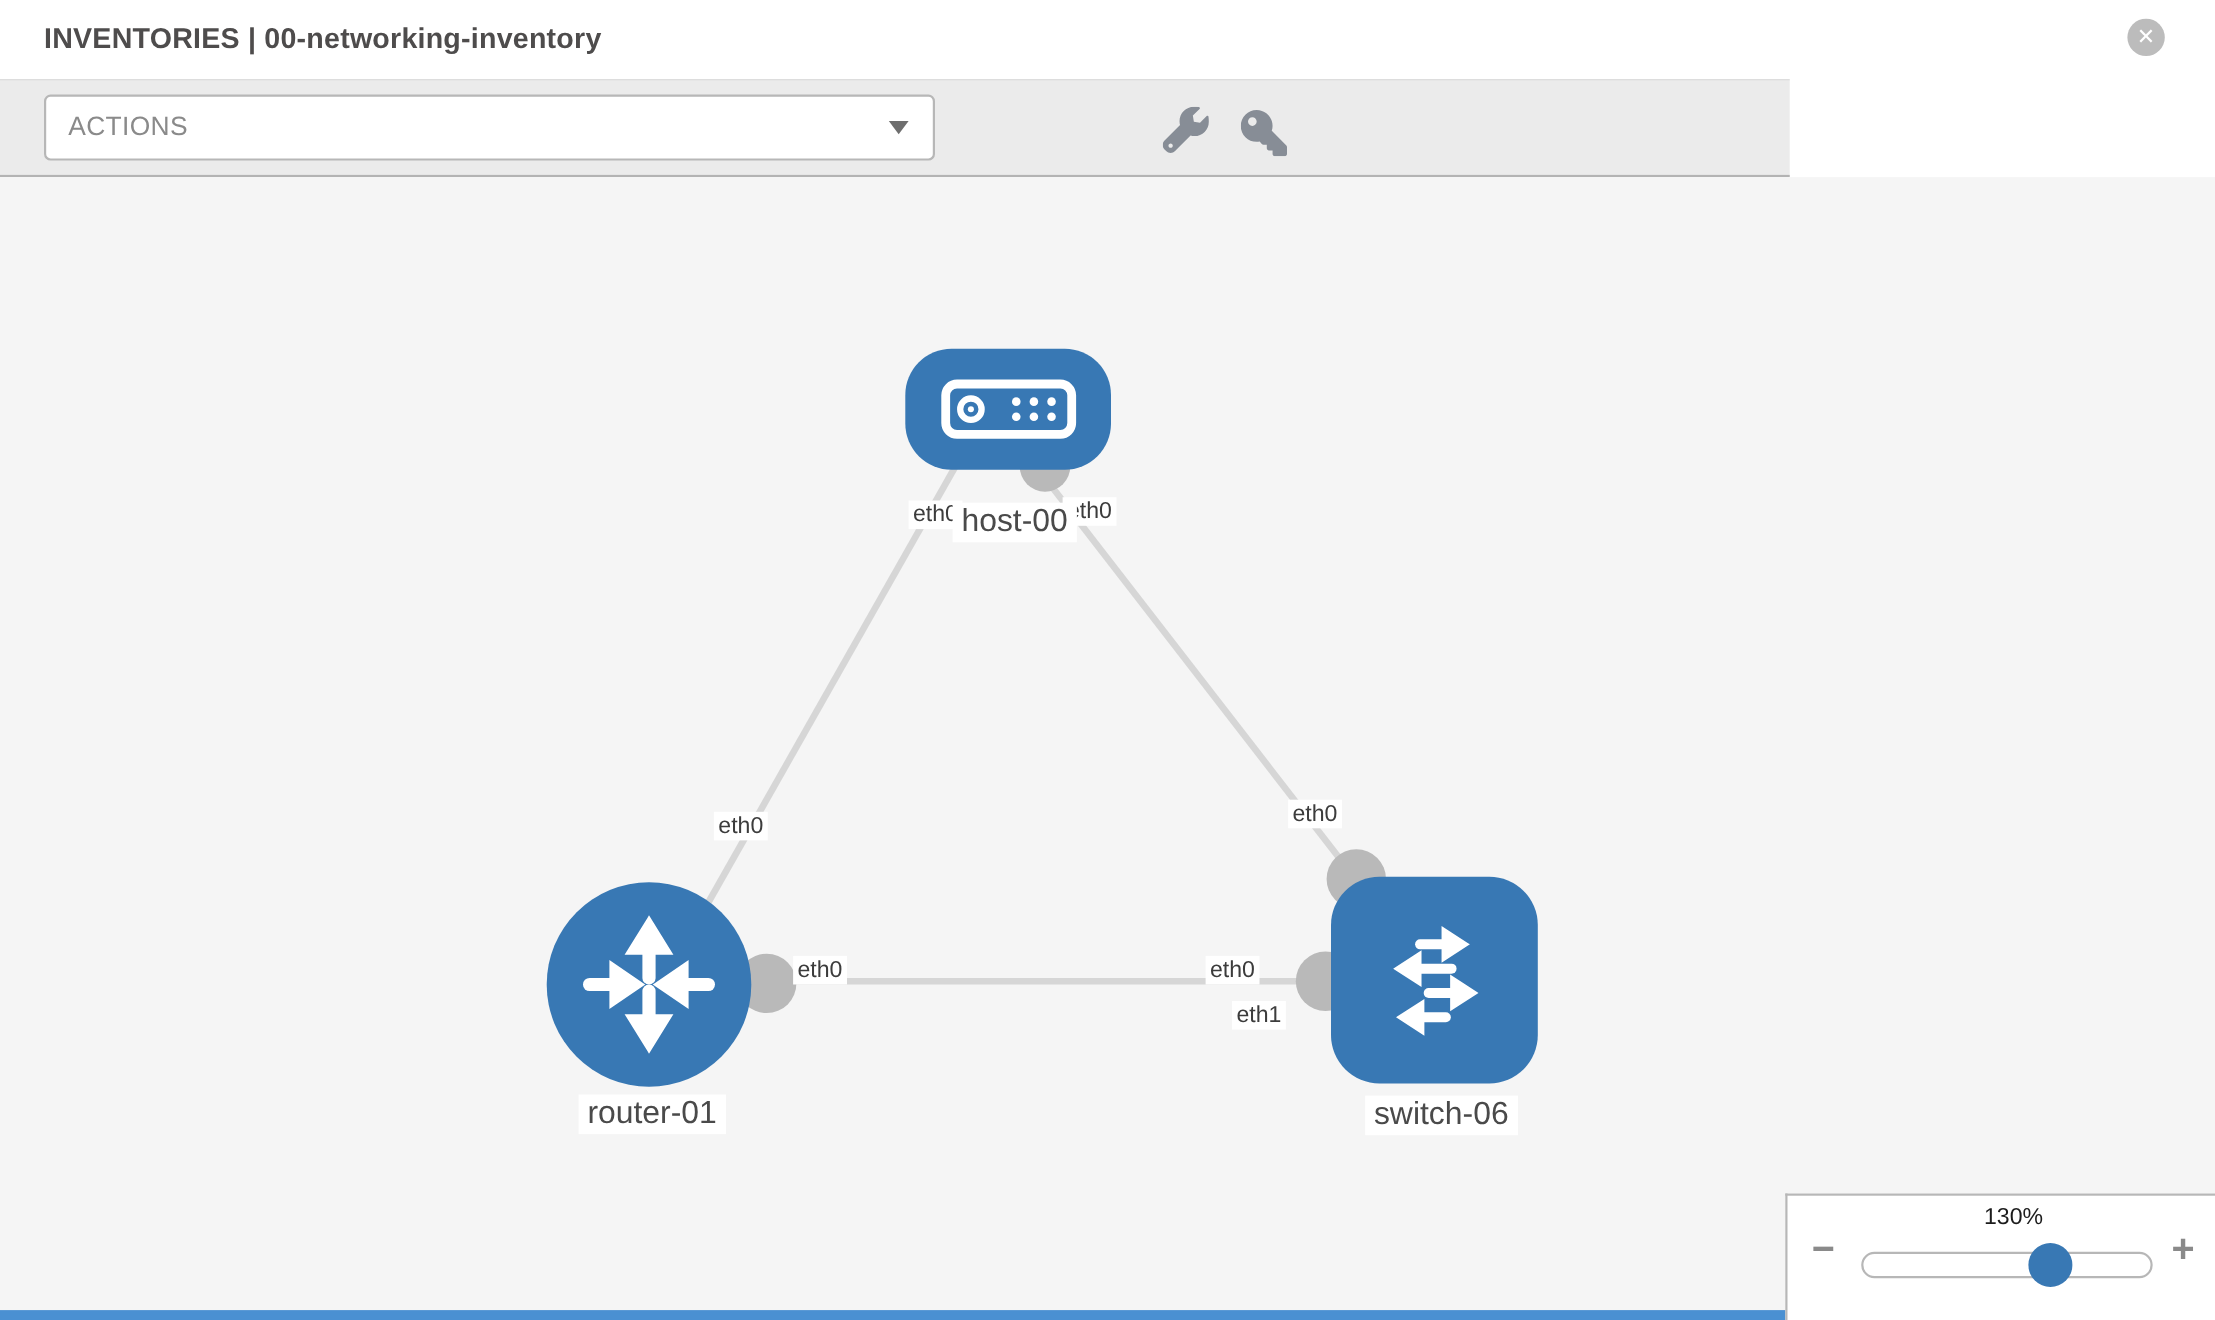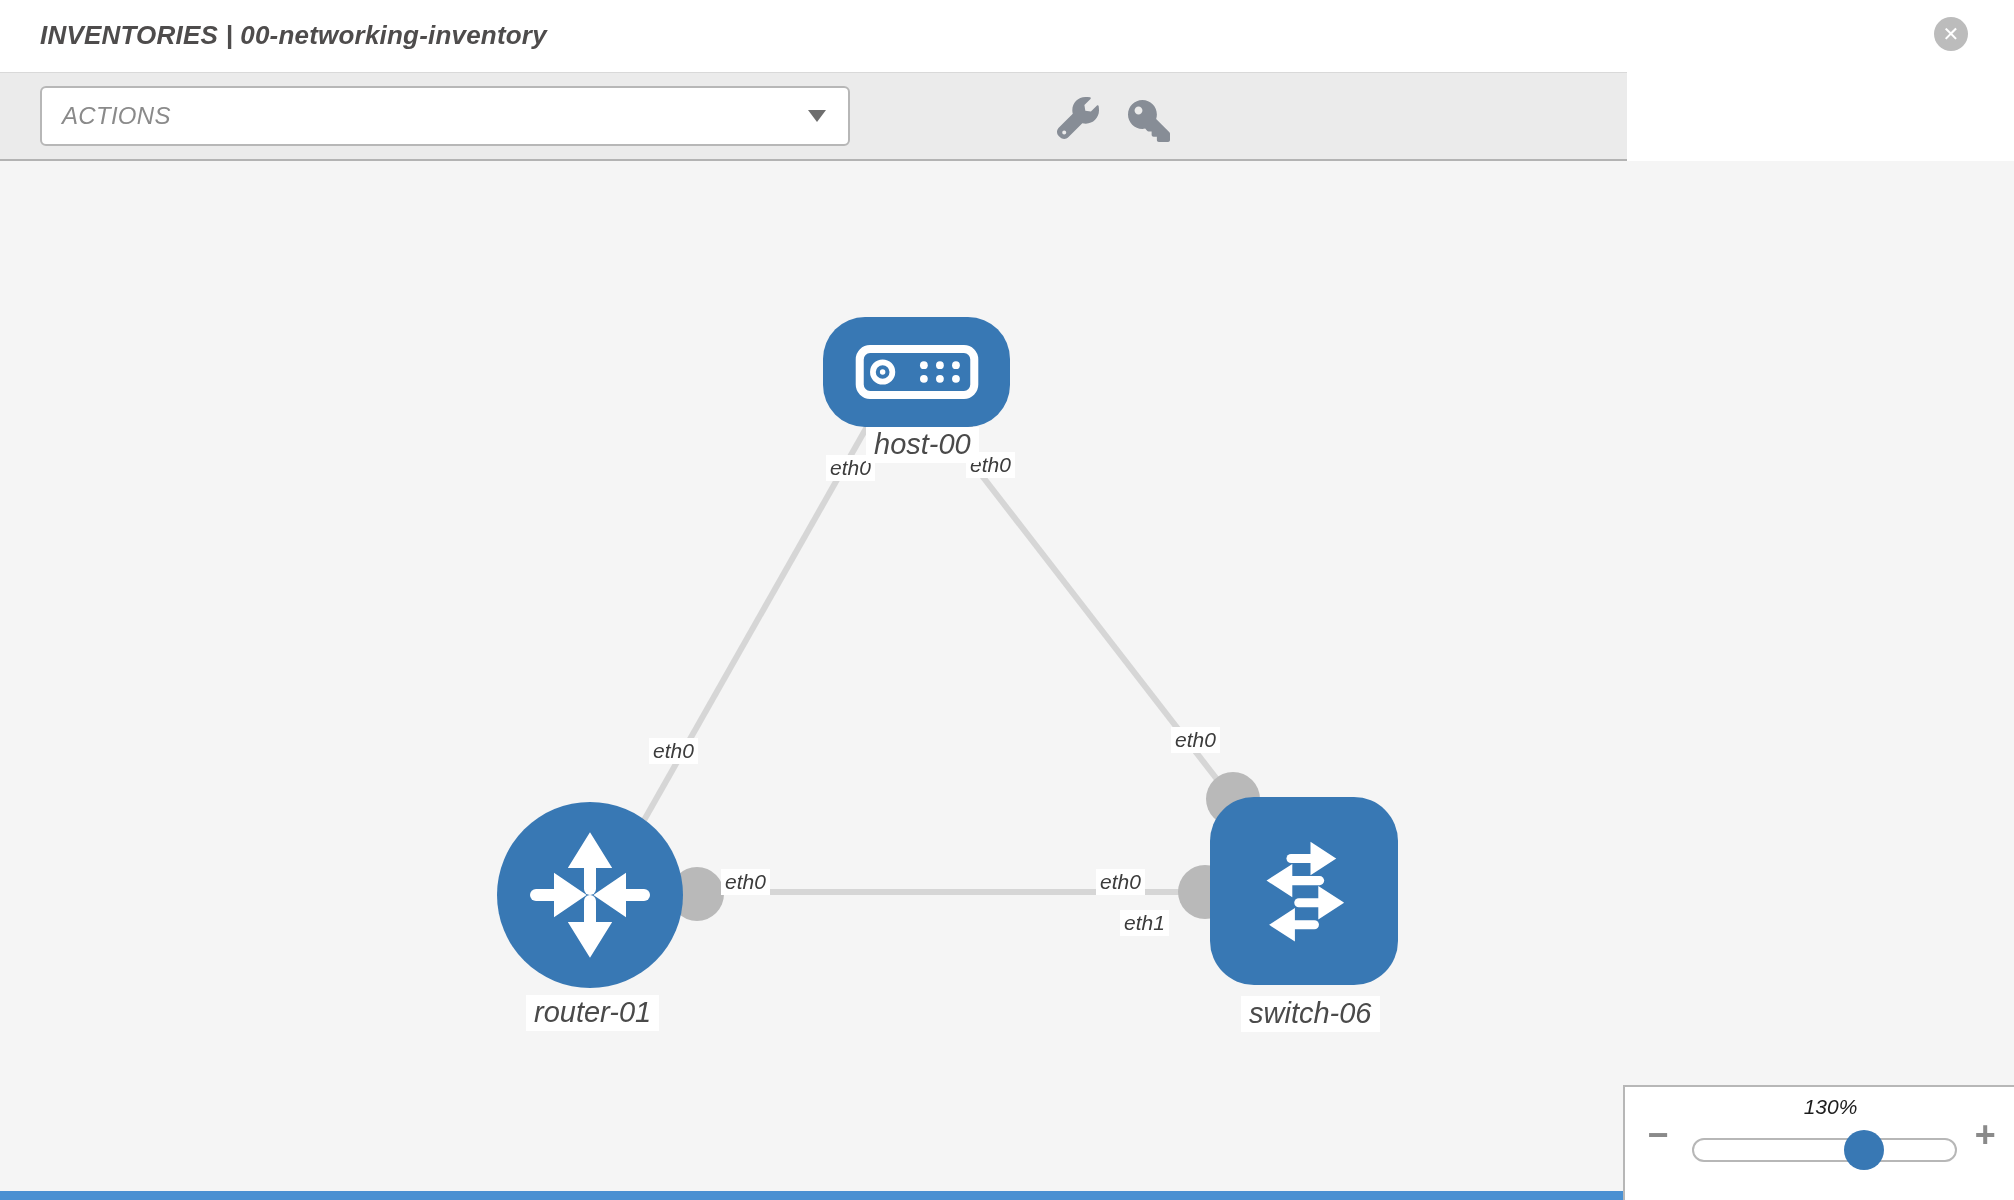--- a/index.html
+++ b/index.html
@@ -1,18 +1,18 @@
 <!DOCTYPE html>
 <html><head>
 <meta charset="utf-8">
 <style>
   * { margin:0; padding:0; box-sizing:border-box; }
   html,body { width:2014px; height:1200px; overflow:hidden;
     font-family:"Liberation Sans","DejaVu Sans",sans-serif; background:#ffffff; }
-  #app { position:relative; width:2014px; height:1200px;font-style:italic; }
+  #app { position:relative; width:2014px; height:1200px; }
 
   
   .header { position:absolute; left:0; top:0; width:2014px; height:72px; background:#ffffff; }
   .page-title { position:absolute; left:40px; top:20px; font-size:26px; font-weight:bold;
     color:#4e4c4c; letter-spacing:0.2px; }
   .close-btn { position:absolute; left:1934px; top:17px; width:34px; height:34px;
     border-radius:50%; background:#bcbcbc; display:flex; align-items:center;
     justify-content:center; cursor:pointer; }
   .close-btn span { color:#ffffff; font-size:20px; font-weight:bold; line-height:1; }
 
@@ -150,21 +150,21 @@
           <line x1="62" y1="42" x2="38" y2="42"></line>
             <polygon points="23,42 40,31 40,53" stroke-width="2"></polygon>
           <line x1="46" y1="59" x2="64" y2="59"></line>
             <polygon points="79,59 62,48 62,70" stroke-width="2"></polygon>
           <line x1="58" y1="76" x2="40" y2="76"></line>
             <polygon points="25,76 42,65 42,87" stroke-width="2"></polygon>
         </g>
       </svg>
     </div>
 
-    <div class="node-label" style="left:866px; top:266px;text-align:right;">host-00</div>
+    <div class="node-label" style="left:866px; top:296px;text-align:right;">host-00</div>
     <div class="node-label" style="left:526px; top:834px;">router-01</div>
     <div class="node-label" style="left:1241px; top:835px;">switch-06</div>
 
     <div class="eth-label" style="left:826px; top:294px;">eth0</div>
     <div class="eth-label" style="left:649px; top:577px;">eth0</div>
     <div class="eth-label" style="left:966px; top:291px;">eth0</div>
     <div class="eth-label" style="left:1171px; top:566px;">eth0</div>
     <div class="eth-label" style="left:721px; top:708px;">eth0</div>
     <div class="eth-label" style="left:1096px; top:708px;">eth0</div>
     <div class="eth-label eth-over" style="left:1120px; top:708px;margin-top:41px;">eth1</div>

